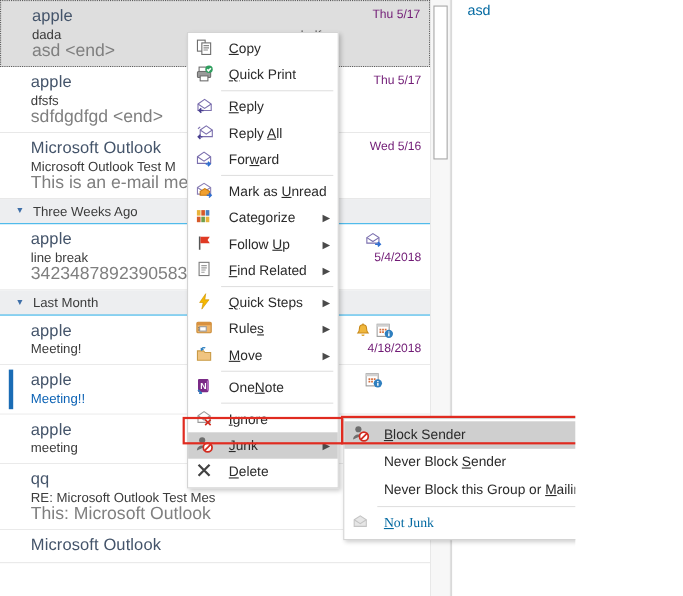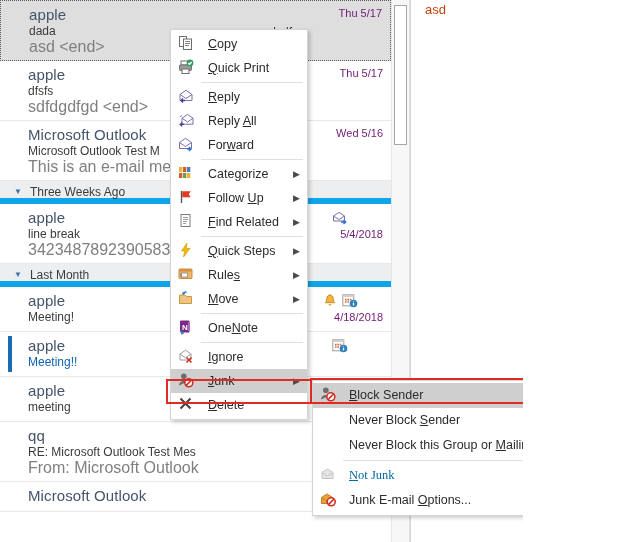--- a/index.html
+++ b/index.html
@@ -85,21 +85,21 @@
     position: absolute;
     left: 8px; top: 4px;
     width: 4px; bottom: 4px;
     background: #1a6cb5;
   }
   .group-header {
     position: relative;
     box-sizing: border-box;
     height: 23px;
     background: #edeef0;
-    border-bottom: 6px solid #0ea5e9;
+    border-bottom: 1px solid #0ea5e9;
     padding-left: 14px;
     font-size: 12px;
     color: #3b3b3b;
     line-height: 23px;
   }
   .group-header .tri {
     display: inline-block;
     margin-right: 8px;
     font-size: 8px;
     color: #3f6fa8;
@@ -129,21 +129,21 @@
     position: absolute;
     left: 410px; top: 0;
     width: 211px; height: 542px;
     background: #ffffff;
     border-left: 1px solid #d9d9d9;
   }
   #reading-pane .rp-text {
     position: absolute;
     left: 14px; top: 2px;
     font-size: 13px;
-    color: #c2410c;
+    color: #0369a1;
   }
 
   
   .ctx-menu {
     position: absolute;
     background: #ffffff;
     border: 1px solid #d4d4d4;
     box-shadow: 2px 2px 4px rgba(0,0,0,.20);
     padding: 2px 0;
     box-sizing: border-box;
@@ -283,21 +283,21 @@
               </svg></span></span>
         </div>
       </div>
       <div class="mail-row">
         <div class="sender">apple</div>
         <div class="subject">meeting</div>
       </div>
       <div class="mail-row">
         <div class="sender">qq</div>
         <div class="subject">RE: Microsoft Outlook Test Mes</div>
-        <div class="preview">From: Microsoft Outlook</div>
+        <div class="preview">This: Microsoft Outlook</div>
       </div>
       <div class="mail-row">
         <div class="sender">Microsoft Outlook</div>
       </div>
     </div>
 
   <div id="list-scrollbar">
     <div class="thumb"></div>
   </div>
 
@@ -329,20 +329,26 @@
             <path d="M4 6.2l5.5 3.8 5.5-3.8" fill="none" stroke="#7b6fae"></path>
             <path d="M6 12.4H2.5M4.2 10.4l-2 2 2 2" stroke="#4a4090" stroke-width="1.3" fill="none"></path>
             <path d="M2 5l2-1.6" stroke="#7b6fae"></path>
           </svg></span><span>Reply <u>A</u>ll</span></div>
       <div class="menu-item"><span class="mi-icon ic"><svg width="16" height="16" viewBox="0 0 16 16" xmlns="http://www.w3.org/2000/svg">
             <path d="M1.5 6.5l6-4.2 6 4.2v6h-12z" fill="#fff" stroke="#7b6fae"></path>
             <path d="M1.5 6.5l6 4 6-4" fill="none" stroke="#7b6fae"></path>
             <path d="M9 13h4M11 11l2 2-2 2" stroke="#2f6fd0" stroke-width="1.4" fill="none"></path>
           </svg></span><span>For<u>w</u>ard</span></div>
       <div class="menu-sep"></div>
+      <div class="menu-item"><span class="mi-icon ic"><svg width="16" height="16" viewBox="0 0 16 16" xmlns="http://www.w3.org/2000/svg">
+            <path d="M1.5 5.5l6-3.8 6 3.8v6h-12z" fill="#fff" stroke="#8a7fb5"></path>
+            <path d="M1.5 5.5l6 3.8 6-3.8" fill="none" stroke="#8a7fb5"></path>
+            <path d="M4 9l4.2-2.6L12.4 9v3.5H4z" fill="#f0a030" stroke="#c87a10"></path>
+            <path d="M10 12.5h3.5M12 10.5l2 2-2 2" stroke="#2f6fd0" stroke-width="1.3" fill="none"></path>
+          </svg></span><span>Mark as <u>U</u>nread</span></div>
       <div class="menu-item"><span class="mi-icon ic"><svg width="16" height="16" viewBox="0 0 16 16" xmlns="http://www.w3.org/2000/svg">
             <rect x="1" y="2" width="3.3" height="5" fill="#e8b33a"></rect>
             <rect x="5" y="2" width="3.3" height="5" fill="#d65a2a"></rect>
             <rect x="9" y="2" width="3.3" height="5" fill="#4a7ec0"></rect>
             <rect x="1" y="8" width="3.3" height="5" fill="#d65a2a"></rect>
             <rect x="5" y="8" width="3.3" height="5" fill="#6f9e4a"></rect>
             <rect x="9" y="8" width="3.3" height="5" fill="#e8b33a"></rect>
           </svg></span><span>Cate<u>g</u>orize</span><span class="arrow">▶</span></div>
       <div class="menu-item"><span class="mi-icon ic"><svg width="16" height="16" viewBox="0 0 16 16" xmlns="http://www.w3.org/2000/svg">
             <path d="M3.5 2v12" stroke="#555" stroke-width="1.4"></path>
@@ -398,24 +404,18 @@
             <circle cx="10.8" cy="10.8" r="4" fill="#fff" stroke="#d22b1f" stroke-width="1.6"></circle>
             <path d="M8 13.6l5.6-5.6" stroke="#d22b1f" stroke-width="1.6"></path>
           </svg></span><span><u>B</u>lock Sender</span></div>
       <div class="menu-item"><span class="mi-icon ic"></span><span>Never Block <u>S</u>ender</span></div>
       <div class="menu-item"><span class="mi-icon ic"></span><span>Never Block this Group or <u>M</u>ailing List</span></div>
       <div class="menu-sep"></div>
       <div class="menu-item disabled"><span class="mi-icon ic"><svg width="16" height="16" viewBox="0 0 16 16" xmlns="http://www.w3.org/2000/svg">
             <path d="M2 6.5l5.5-3.5L13 6.5v6H2z" fill="#e6e6e6" stroke="#c4c4c4"></path>
             <path d="M2 6.5l5.5 3.5L13 6.5" fill="none" stroke="#c4c4c4"></path>
           </svg></span><span><u>N</u>ot Junk</span></div>
-      <div class="menu-item"><span class="mi-icon ic"><svg width="16" height="16" viewBox="0 0 16 16" xmlns="http://www.w3.org/2000/svg">
-            <path d="M1.5 6.5l5.5-3.6 5.5 3.6v6h-11z" fill="#e8a33a" stroke="#c4801e"></path>
-            <path d="M1.5 6.5L7 10l5.5-3.5" fill="none" stroke="#c4801e"></path>
-            <circle cx="11.2" cy="10.8" r="4" fill="#fff" stroke="#d22b1f" stroke-width="1.6"></circle>
-            <path d="M8.4 13.6l5.6-5.6" stroke="#d22b1f" stroke-width="1.6"></path>
-          </svg></span><span>Junk E-mail <u>O</u>ptions...</span></div>
     </div>
 
   <div class="redbox" id="junk-redbox"></div>
   <div class="redbox" id="blocksender-redbox"></div>
 
 </div>
 
 </body></html>

